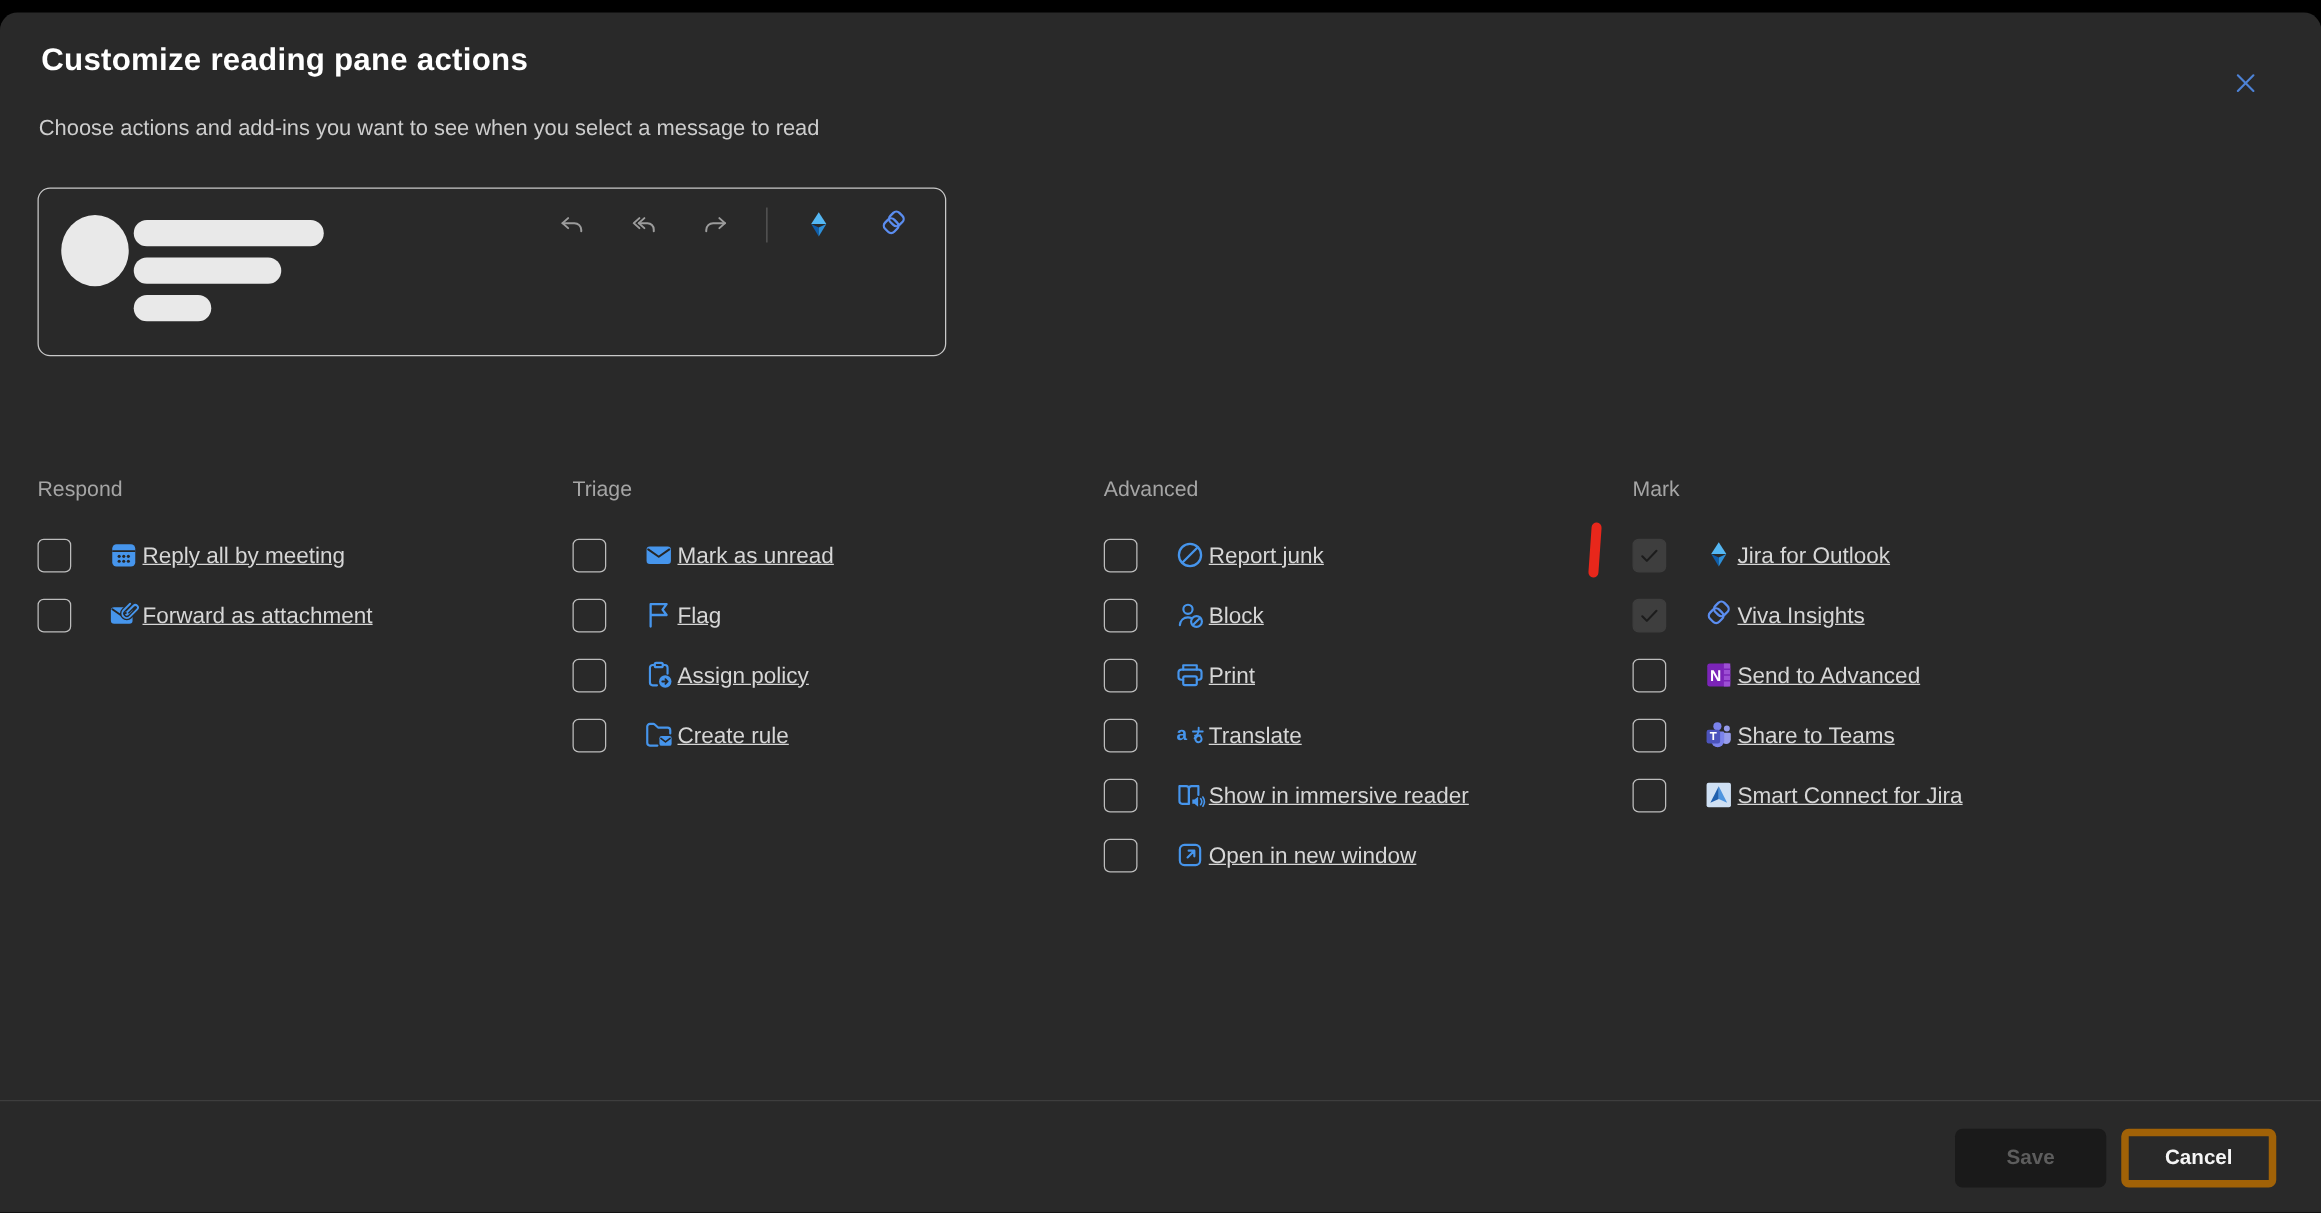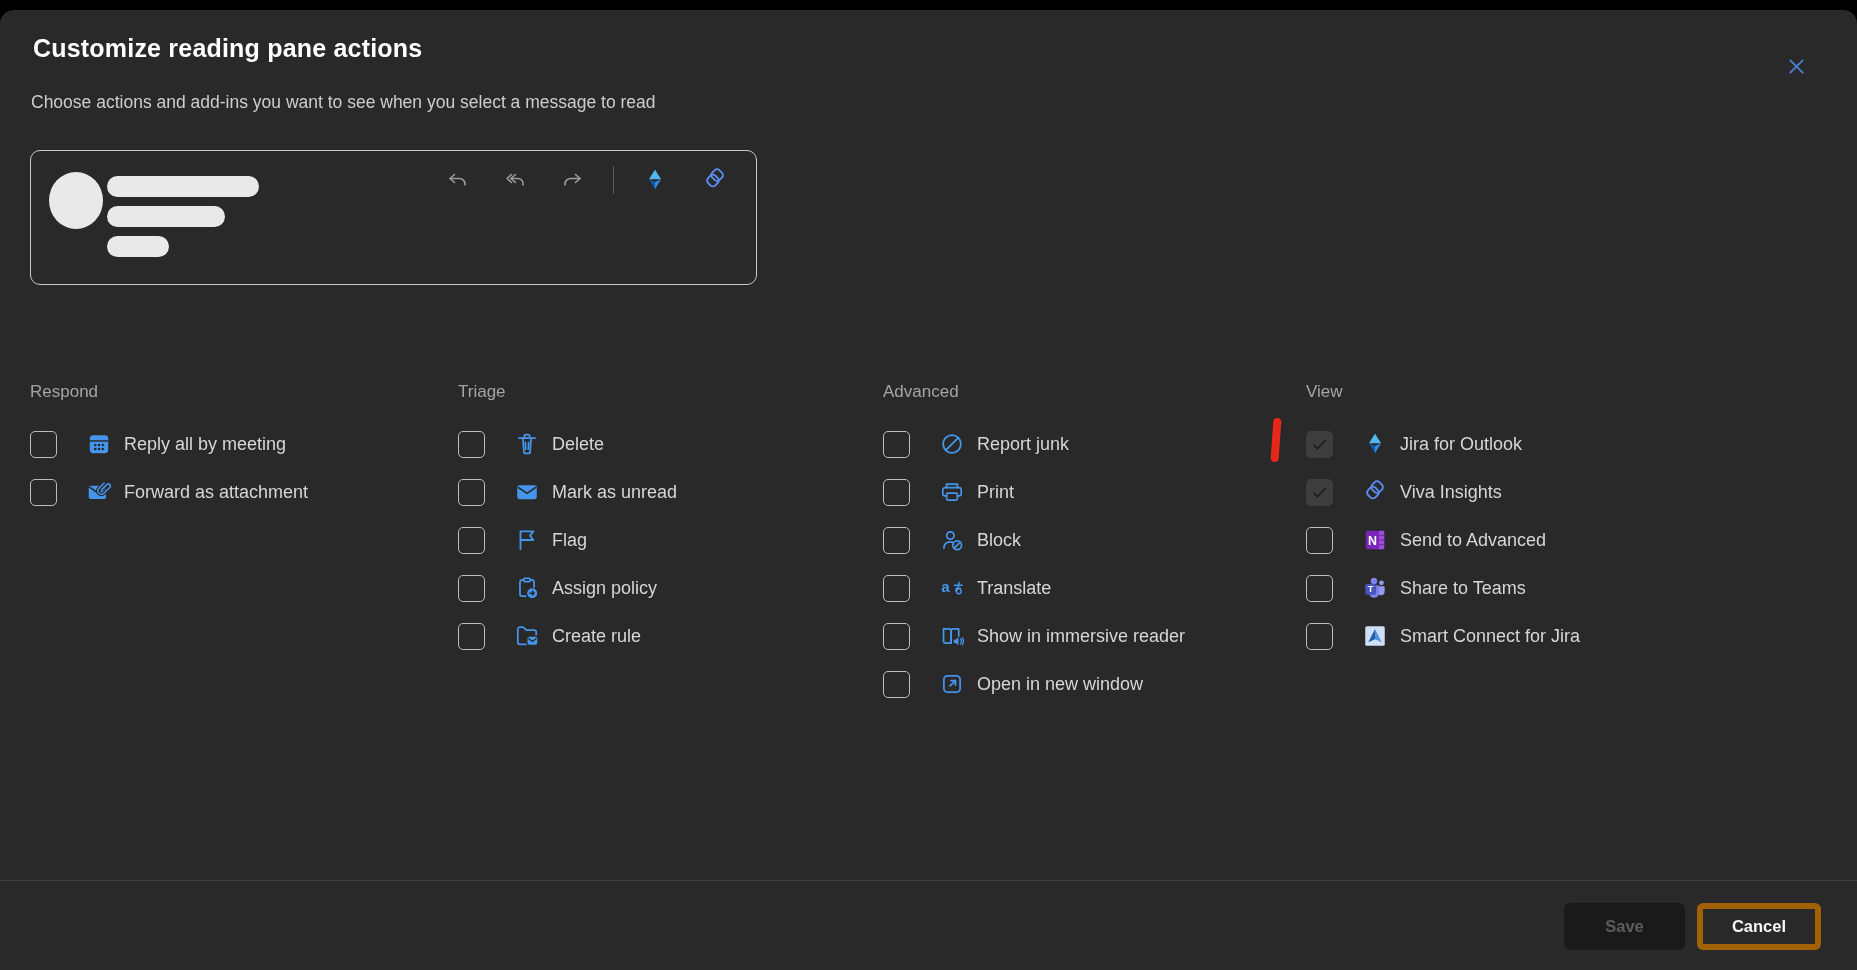--- a/index.html
+++ b/index.html
@@ -43,21 +43,21 @@
   .section-header{font-size:17px; color:var(--header); height:38px;}
   .row{position:relative; display:flex; align-items:center; height:48px;}
   .checkbox{width:27px; height:27px; border:1.5px solid var(--cb-border);
     border-radius:5px; flex:0 0 auto; cursor:pointer; background:transparent;}
   .checkbox.checked.disabled{background:#3e3e3e; border-color:#3e3e3e;
     display:flex; align-items:center; justify-content:center; cursor:default;}
   .checkbox svg{width:21px; height:21px;}
   .row-icon{width:26px; height:26px; margin-left:29px; color:var(--accent);
     display:inline-flex; flex:0 0 auto;}
   .row-icon svg{width:100%; height:100%;}
-  .row-label{margin-left:12px; font-size:18px; color:var(--label); white-space:nowrap;}
+  .row-label{margin-left:2px; font-size:18px; color:var(--label); white-space:nowrap;text-decoration:underline;}
   .red-mark{position:absolute; left:-34px; top:-2px; width:8px; height:44px;
     background:var(--red); border-radius:6px; transform:rotate(4deg);}
 
   
   .footer-divider{position:absolute; left:0; top:870px; width:1857px; height:1px;
     background:#3e3e3e;}
   .btn{position:absolute; top:893px; height:47px; border-radius:6px;
     font-family:"Liberation Sans",sans-serif; font-size:16.5px; font-weight:600;}
   .btn-save{left:1564px; width:121px; background:#1a1a1a; color:#5d5d5d;
     border:none;}
@@ -156,32 +156,20 @@
               </svg>
             </span>
             <span class="row-label">Forward as attachment</span>
           </div>
         </div>
         <div class="column col-triage">
           <div class="section-header">Triage</div>
           <div class="row">
             <div class="checkbox"></div>
             <span class="row-icon">
-              <svg viewBox="0 0 24 24" fill="none" stroke="currentColor" stroke-width="1.6" stroke-linecap="round" stroke-linejoin="round">
-                <path d="M4.5 6.5h15"></path>
-                <path d="M9.5 6.2V5a1.6 1.6 0 0 1 1.6-1.6h1.8A1.6 1.6 0 0 1 14.5 5v1.2"></path>
-                <path d="M8.2 6.8l.9 12.2a1.8 1.8 0 0 0 1.8 1.7h2.2a1.8 1.8 0 0 0 1.8-1.7l.9-12.2"></path>
-                <path d="M10.5 10.5l.25 6.3M13.5 10.5l-.25 6.3"></path>
-              </svg>
-            </span>
-            <span class="row-label">Delete</span>
-          </div>
-          <div class="row">
-            <div class="checkbox"></div>
-            <span class="row-icon">
               <svg viewBox="0 0 24 24">
                 <rect x="3" y="5.8" width="18" height="12.8" rx="2.4" fill="currentColor"></rect>
                 <path d="M4.2 7.9 12 13.3 19.8 7.9" stroke="#262626" stroke-width="1.5" fill="none" stroke-linecap="round" stroke-linejoin="round"></path>
               </svg>
             </span>
             <span class="row-label">Mark as unread</span>
           </div>
           <div class="row">
             <div class="checkbox"></div>
             <span class="row-icon">
@@ -225,38 +213,38 @@
                 <circle cx="12" cy="12" r="8.2"></circle>
                 <path d="M6.3 17.7 17.7 6.3"></path>
               </svg>
             </span>
             <span class="row-label">Report junk</span>
           </div>
           <div class="row">
             <div class="checkbox"></div>
             <span class="row-icon">
               <svg viewBox="0 0 24 24" fill="none" stroke="currentColor" stroke-width="1.6" stroke-linecap="round" stroke-linejoin="round">
-                <path d="M7 8V4.8h10V8"></path>
-                <path d="M7 15.5H5.5a2 2 0 0 1-2-2V10a2 2 0 0 1 2-2h13a2 2 0 0 1 2 2v3.5a2 2 0 0 1-2 2H17"></path>
-                <rect x="7" y="13" width="10" height="6.5" rx="1.2"></rect>
-              </svg>
-            </span>
-            <span class="row-label">Print</span>
-          </div>
-          <div class="row">
-            <div class="checkbox"></div>
-            <span class="row-icon">
-              <svg viewBox="0 0 24 24" fill="none" stroke="currentColor" stroke-width="1.6" stroke-linecap="round" stroke-linejoin="round">
                 <circle cx="10.5" cy="7.8" r="3.4"></circle>
                 <path d="M4.5 19.5c.3-3.6 2.8-5.7 6-5.7.9 0 1.8.2 2.5.5"></path>
                 <circle cx="16.8" cy="16.8" r="4"></circle>
                 <path d="M14 19.6 19.6 14"></path>
               </svg>
             </span>
             <span class="row-label">Block</span>
+          </div>
+          <div class="row">
+            <div class="checkbox"></div>
+            <span class="row-icon">
+              <svg viewBox="0 0 24 24" fill="none" stroke="currentColor" stroke-width="1.6" stroke-linecap="round" stroke-linejoin="round">
+                <path d="M7 8V4.8h10V8"></path>
+                <path d="M7 15.5H5.5a2 2 0 0 1-2-2V10a2 2 0 0 1 2-2h13a2 2 0 0 1 2 2v3.5a2 2 0 0 1-2 2H17"></path>
+                <rect x="7" y="13" width="10" height="6.5" rx="1.2"></rect>
+              </svg>
+            </span>
+            <span class="row-label">Print</span>
           </div>
           <div class="row">
             <div class="checkbox"></div>
             <span class="row-icon">
               <svg viewBox="0 0 24 24" fill="none">
                 <text x="2" y="16" font-size="14" font-family="Liberation Sans, sans-serif" font-weight="600" fill="currentColor">a</text>
                 <g stroke="currentColor" stroke-width="1.4" stroke-linecap="round" fill="none">
                   <path d="M14.2 9.4h7.2"></path>
                   <path d="M18.4 6.6c.2 2.8-.4 5.4-3 7.8"></path>
                   <path d="M19.6 12.2c-2.9.3-4.5 2.7-3 4.4 1.5 1.6 4.3.4 3.9-2.1-.3-1.9-2.5-2.8-4.8-2"></path>
@@ -282,21 +270,21 @@
             <span class="row-icon">
               <svg viewBox="0 0 24 24" fill="none" stroke="currentColor" stroke-width="1.6" stroke-linecap="round" stroke-linejoin="round">
                 <rect x="4.5" y="4.5" width="15" height="15" rx="3.4"></rect>
                 <path d="M10.2 13.8 15.2 8.8M11 8.8h4.2V13"></path>
               </svg>
             </span>
             <span class="row-label">Open in new window</span>
           </div>
         </div>
         <div class="column col-apps">
-          <div class="section-header">View</div>
+          <div class="section-header">Mark</div>
           <div class="row">
             <span class="red-mark"></span>
             <div class="checkbox checked disabled">
               <svg viewBox="0 0 24 24" fill="none" stroke="#1c1c1c" stroke-width="1.9" stroke-linecap="round" stroke-linejoin="round">
                 <path d="M5.5 12.6l4.2 4.2L18.5 7.6"></path>
               </svg>
             </div>
             <span class="row-icon">
               <svg viewBox="0 0 24 24">
                 <polygon points="12,2.5 17.6,11.2 6.4,11.2" fill="#54b7f3"></polygon>

